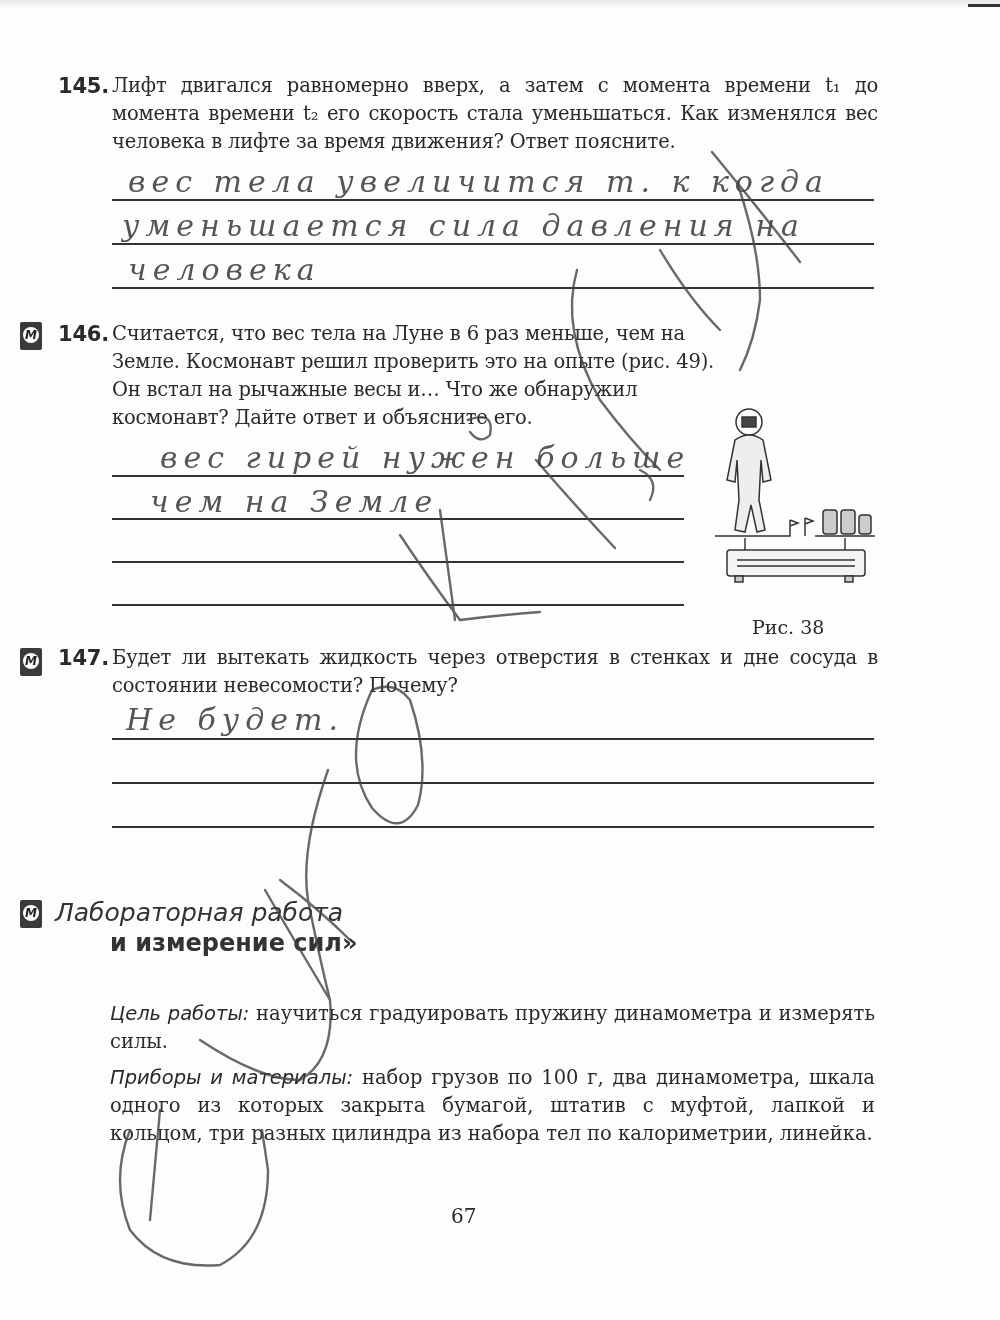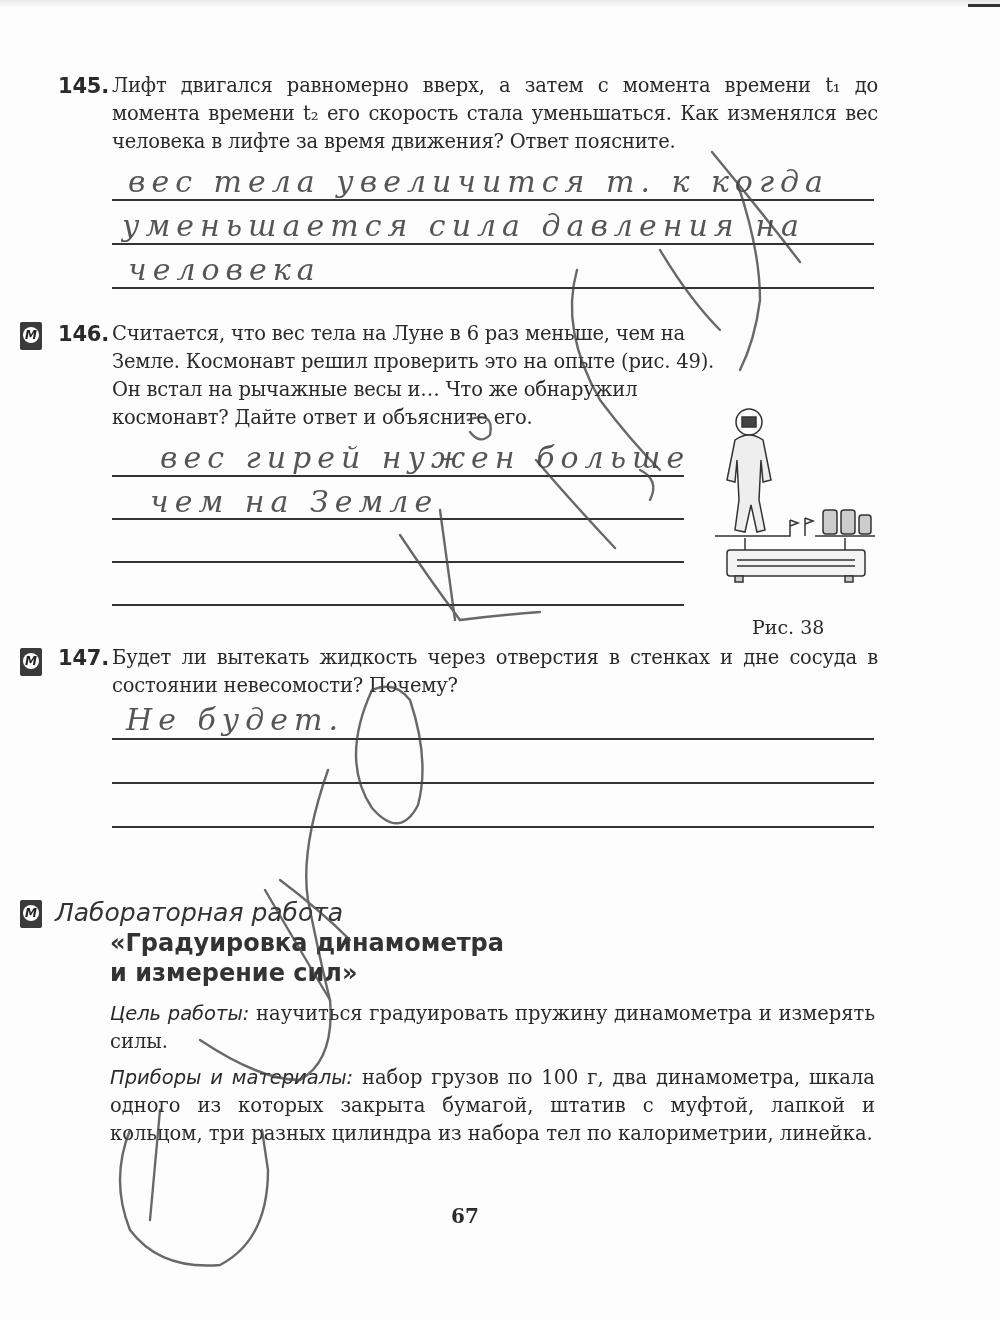--- a/index.html
+++ b/index.html
@@ -21,21 +21,21 @@
     font:italic bold 12px/16px "DejaVu Sans","Liberation Sans",sans-serif; text-align:center; }
   .line { position:absolute; height:1.5px; background:#333; }
   .hand { position:absolute; font-family:"DejaVu Serif", serif; font-style:italic; color:#555;
     font-size:30px; letter-spacing:6px; white-space:nowrap; }
   .lab-label { position:absolute; left:55px; top:890px; font:italic 25px "DejaVu Sans","Liberation Sans",sans-serif; color:#333;margin-top:8px; }
   .lab-title { position:absolute; left:110px; top:928px; font:bold 24px/30px "DejaVu Sans","Liberation Sans",sans-serif; color:#333; }
   .para { position:absolute; left:110px; width:765px; font-size:19.5px; line-height:28px; text-align:justify; }
   .para i { font-family:"DejaVu Sans","Liberation Sans",sans-serif; }
   .figure { position:absolute; left:705px; top:400px; width:170px; height:215px; }
   .figcap { position:absolute; left:752px; top:588px; font-size:19px;margin-top:28px; }
-  .pagenum { position:absolute; left:451px; top:1204px; font-size:20px;font-weight:bold; }
+  .pagenum { position:absolute; left:451px; top:1204px; font-size:20px; }
   svg.scribble { position:absolute; left:0; top:0; pointer-events:none; }
 </style>
 </head>
 <body>
 
 <div class="topedge"></div>
 <div class="topedge-right"></div>
 
 <div class="task" style="top:72px">
   <span class="num">145.</span>
@@ -95,21 +95,20 @@
 <div class="line" style="left:112px;top:738px;width:762px"></div>
 <div class="line" style="left:112px;top:782px;width:762px"></div>
 <div class="line" style="left:112px;top:826px;width:762px"></div>
 <div class="hand" style="left:126px;top:702px">Не будет.</div>
 
 <div class="badge" style="top:900px">
     <span>M</span>
   </div>
 <div class="lab-label">Лабораторная работа</div>
 <div class="lab-title">
-  <div>«Градуировка динамометра</div>
   <div>и измерение сил»</div>
 </div>
 <div class="para" style="top:1000px">
   <i>Цель работы:</i><span> научиться градуировать пружину динамометра и измерять силы.</span>
 </div>
 <div class="para" style="top:1064px">
   <i>Приборы и материалы:</i><span> набор грузов по 100 г, два динамометра, шкала одного из которых закрыта бумагой, штатив с муфтой, лапкой и кольцом, три разных цилиндра из набора тел по калориметрии, линейка.</span>
 </div>
 
 <div class="pagenum">67</div>

